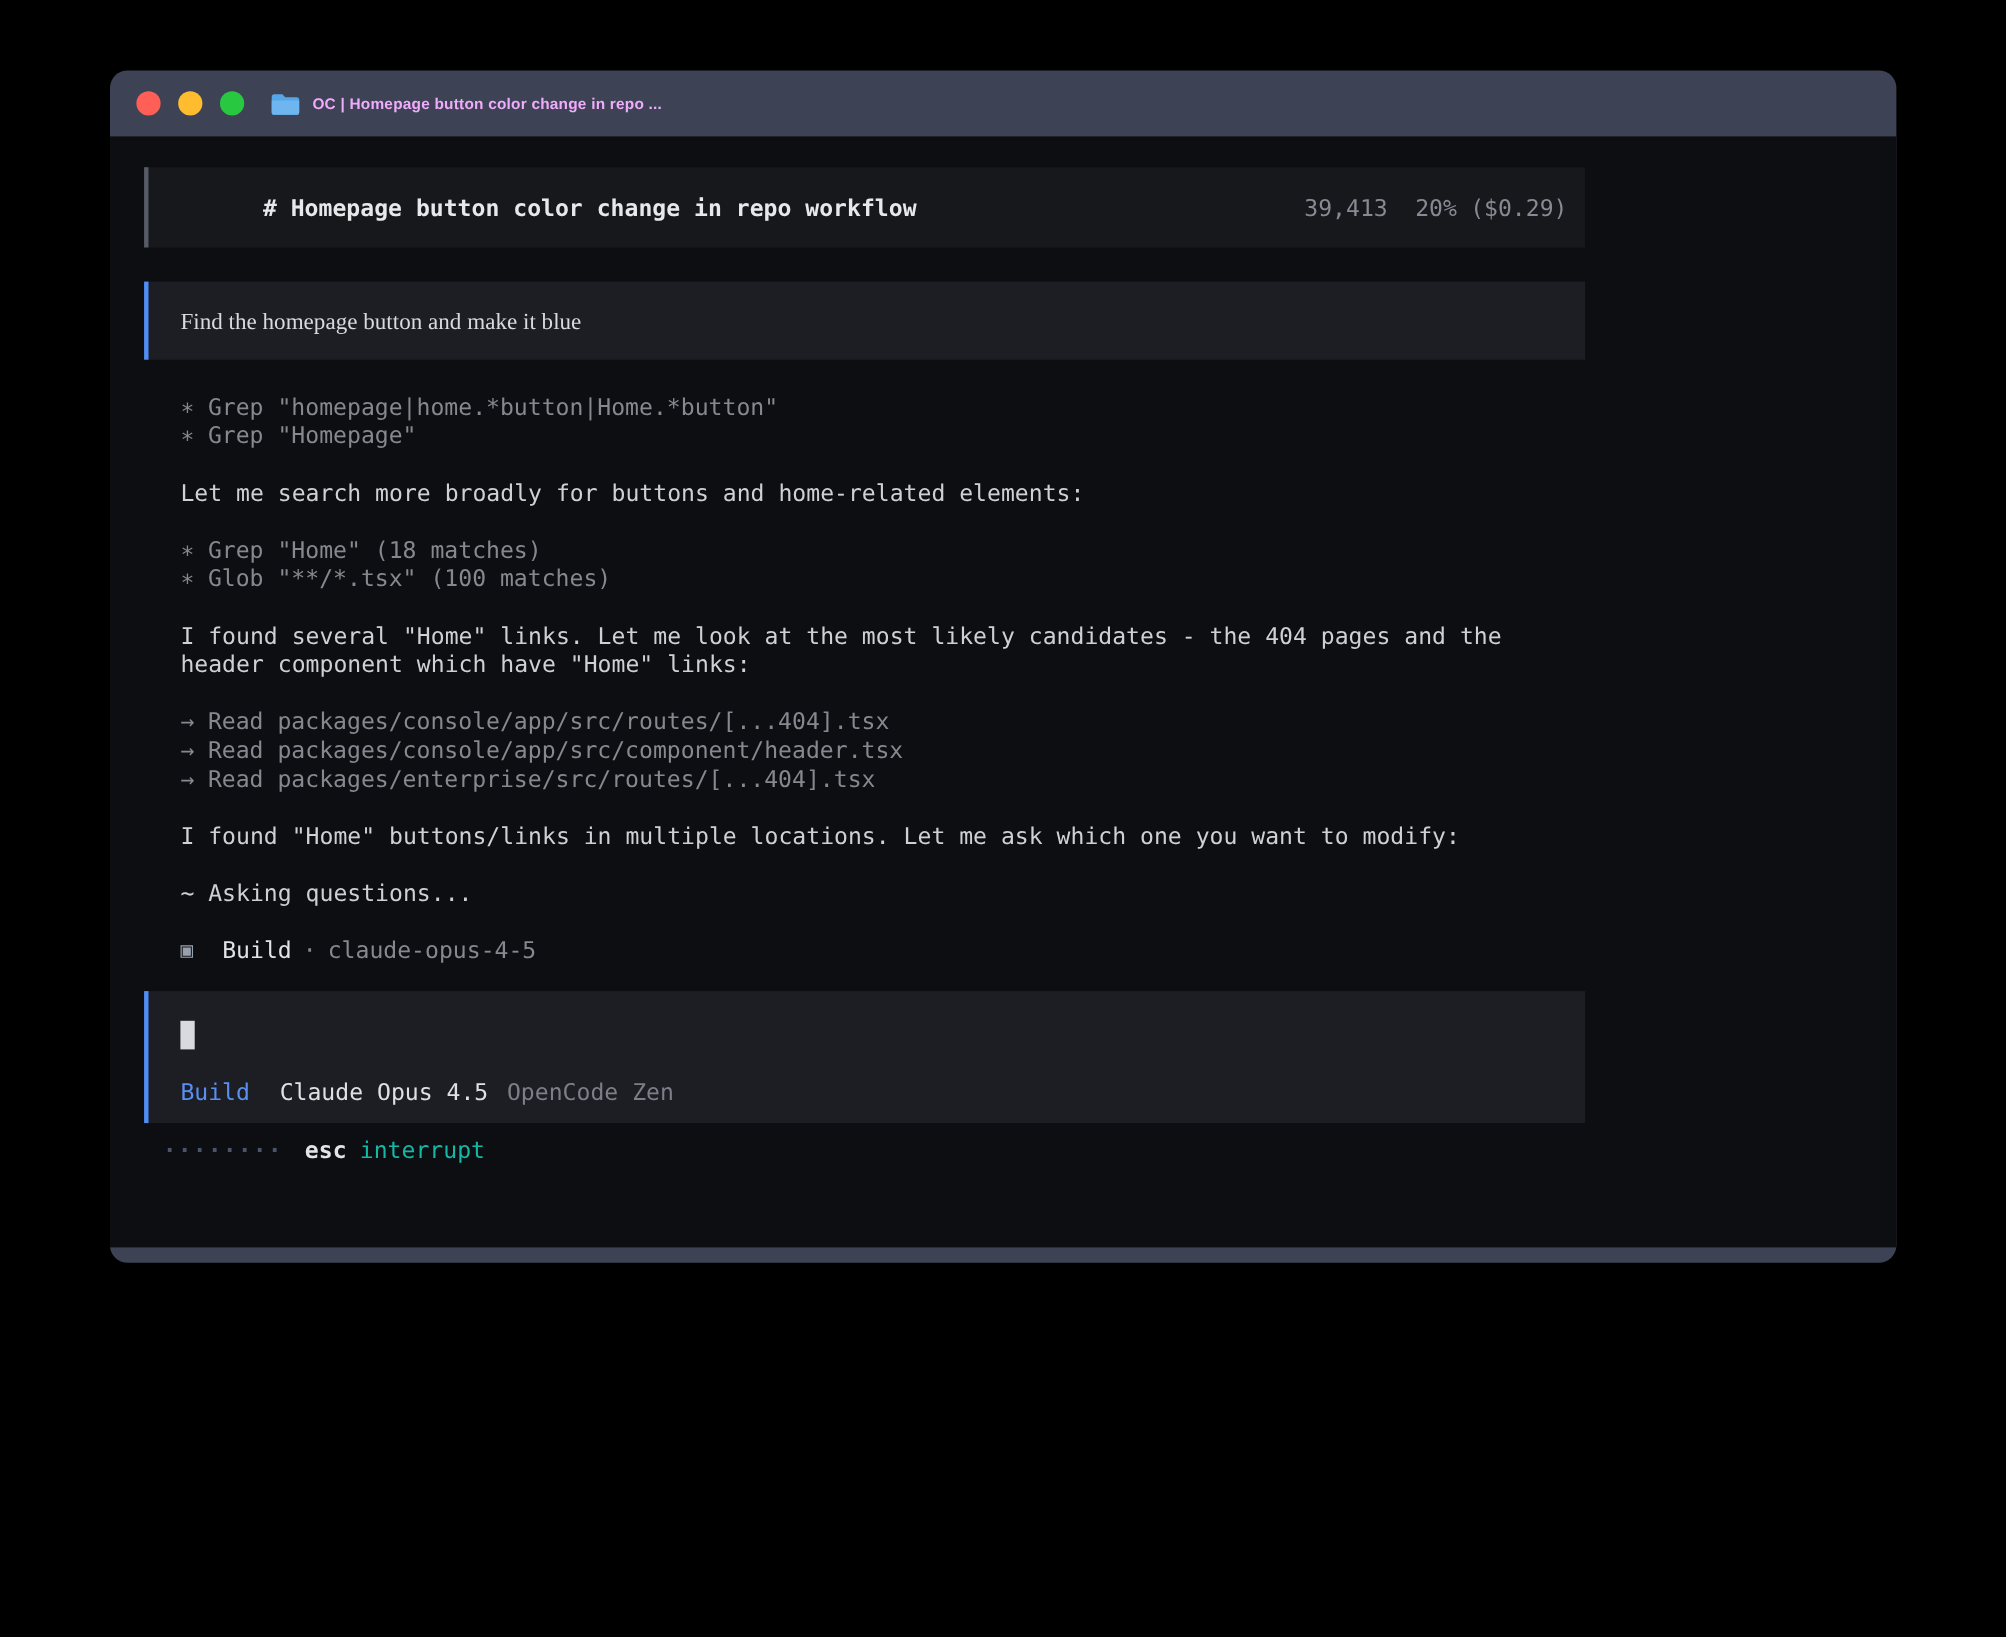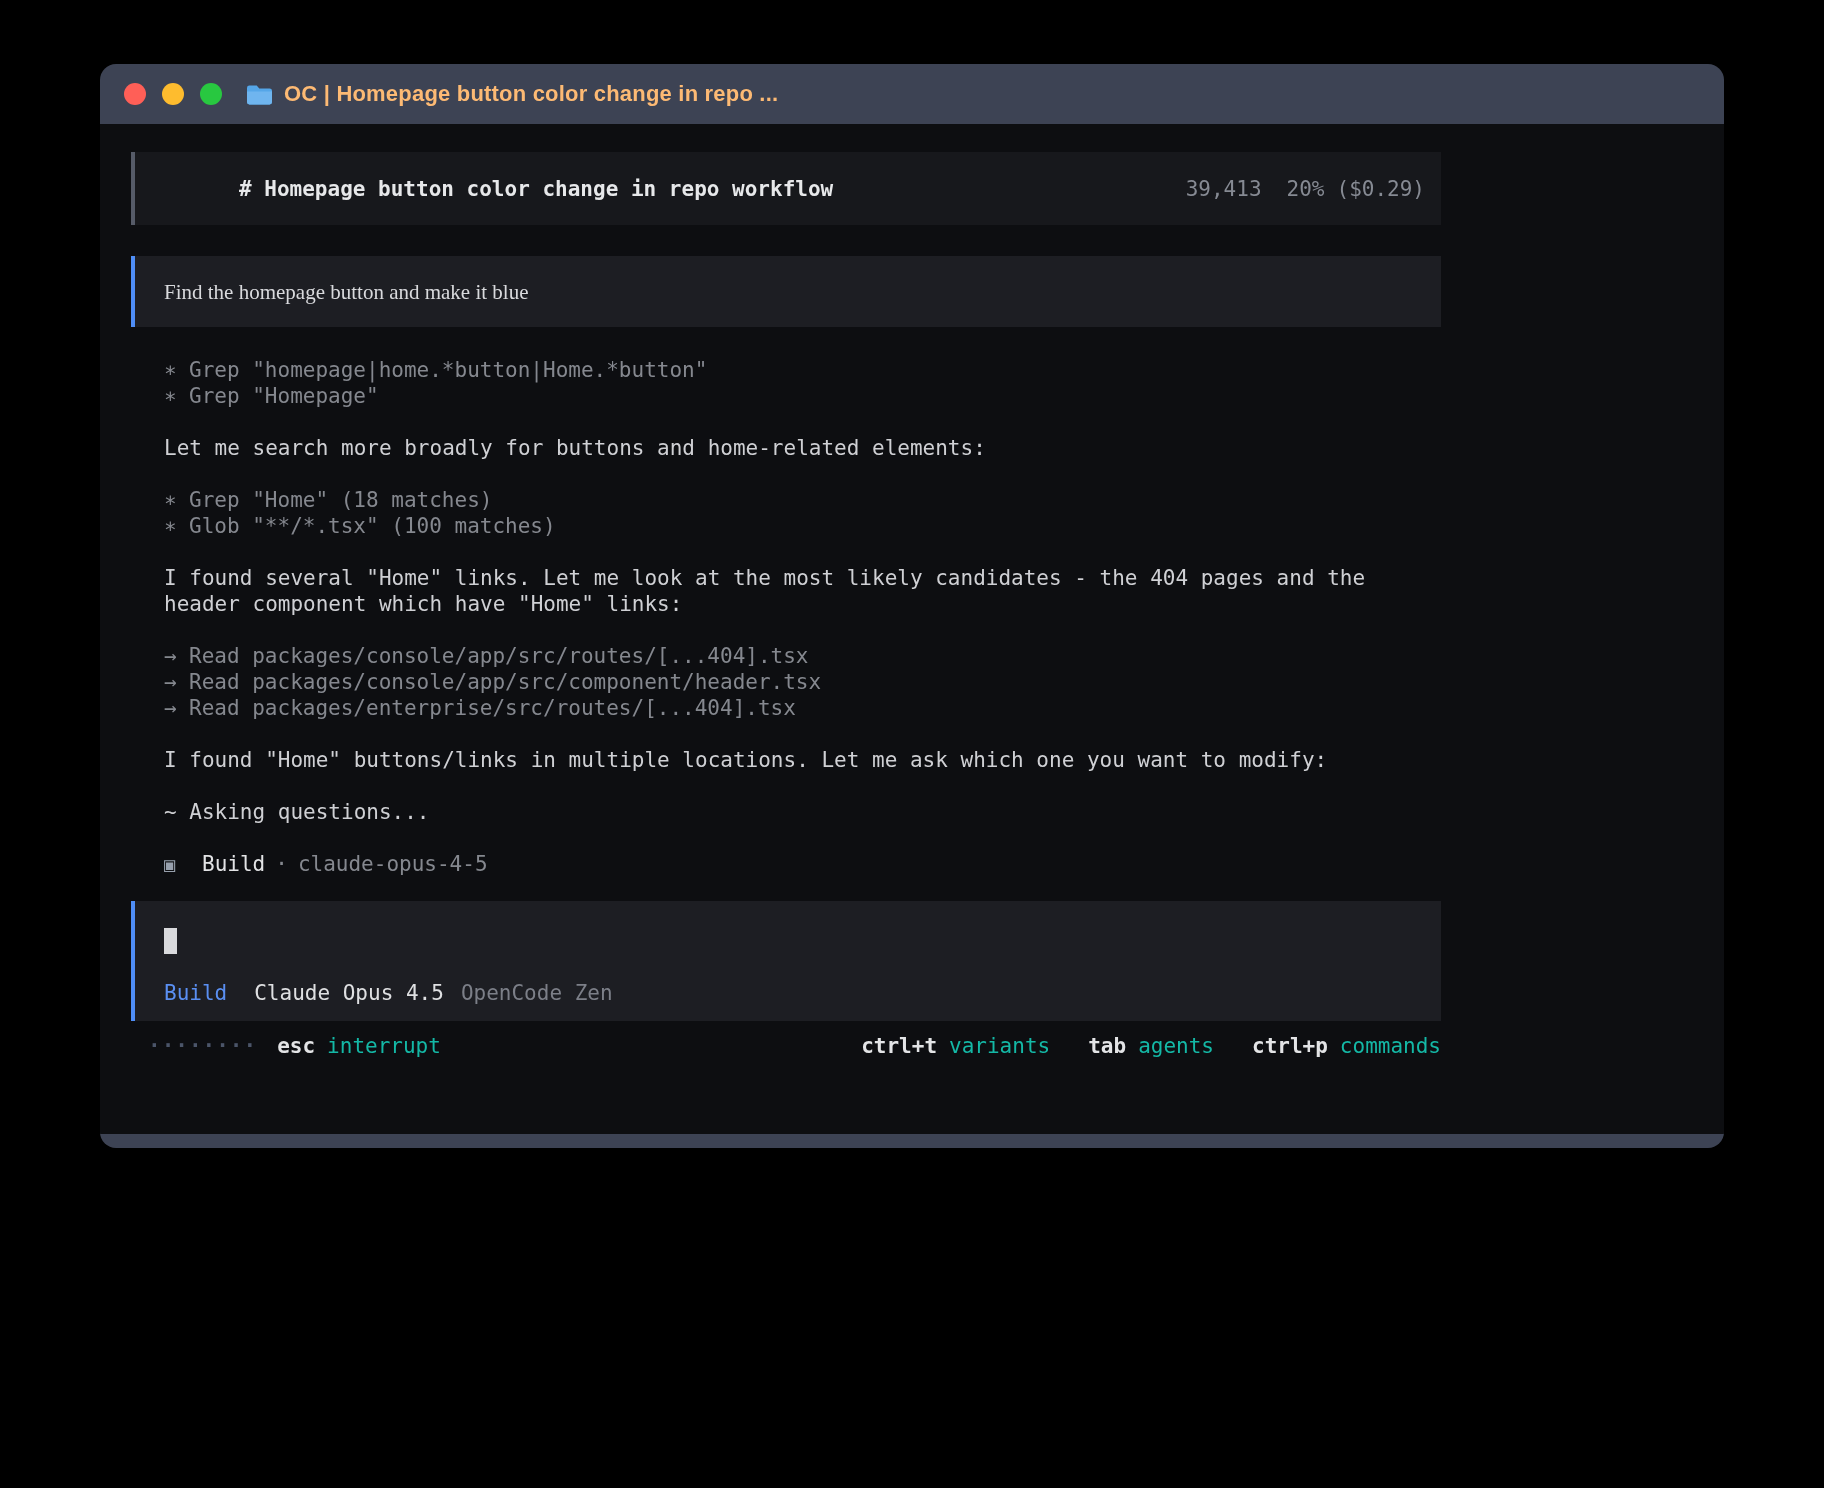--- a/index.html
+++ b/index.html
@@ -12,21 +12,21 @@
             box-shadow:0 24px 70px rgba(0,0,0,0.65); }
 
   .titlebar { height:60px; display:flex; align-items:center; padding-left:24px; box-sizing:border-box; }
   .lights { display:flex; gap:16px; align-items:center; }
   .light { width:22px; height:22px; border-radius:50%; display:inline-block; }
   .light.red { background:#ff5f57; }
   .light.yellow { background:#febc2e; }
   .light.green { background:#28c840; }
   .folder { margin-left:24px; display:inline-flex; align-items:center; }
   .wtitle { margin-left:11px; font-family:"Liberation Sans", sans-serif; font-weight:bold;
-            font-size:22px; color:#fdba74; letter-spacing:0.2px; }
+            font-size:14px; color:#f0abfc; letter-spacing:0.2px; }
 
   .tbody { height:1010px; background:#0d0e11; overflow:hidden; }
   .content { padding:28px 0 0 31px; width:1341px; box-sizing:border-box; font-size:21px; line-height:26px; }
 
   .block { width:1310px; box-sizing:border-box; border-left:4px solid #565b68; }
   .header-block { height:73px; background:#17181c; display:flex; align-items:center;
                   justify-content:space-between; padding:0 16px 0 56px; }
   .h-title { font-weight:bold; color:#e7e8ea; white-space:pre;margin-left:48px; }
   .h-meta { color:#868a93; display:flex; }
   .h-meta .tokens { margin-right:25px;margin-left:48px; }
@@ -148,34 +148,20 @@
             <span class="provider-gray">OpenCode Zen</span>
           </div>
         </div>
 
         <div class="footer">
           <div class="f-left">
             <span class="spinner">········</span>
             <span class="key">esc</span>
             <span class="lbl">interrupt</span>
           </div>
-          <div class="f-right" id="shortcuts">
-              <span class="sc">
-                <span class="key">ctrl+t</span>
-                <span class="lbl">variants</span>
-              </span>
-              <span class="sc">
-                <span class="key">tab</span>
-                <span class="lbl">agents</span>
-              </span>
-              <span class="sc">
-                <span class="key">ctrl+p</span>
-                <span class="lbl">commands</span>
-              </span>
-            </div>
         </div>
 
       </div>
     </div>
 
     <div class="bottom-edge"></div>
   </div>
 </div>
 
 </body></html>

